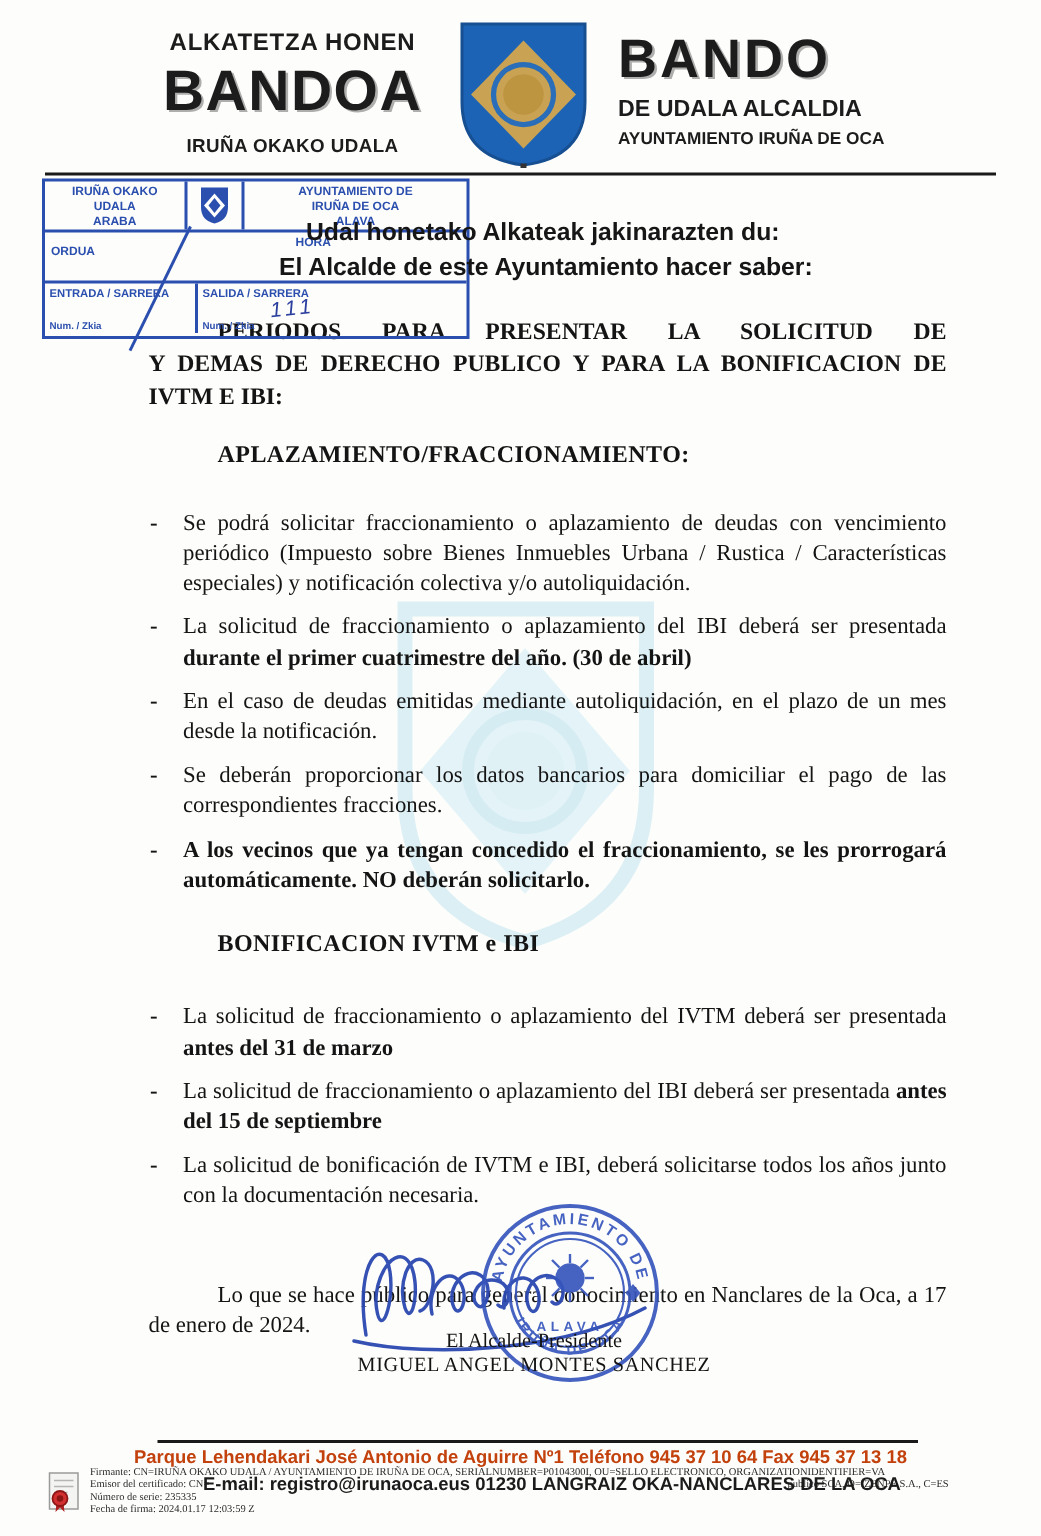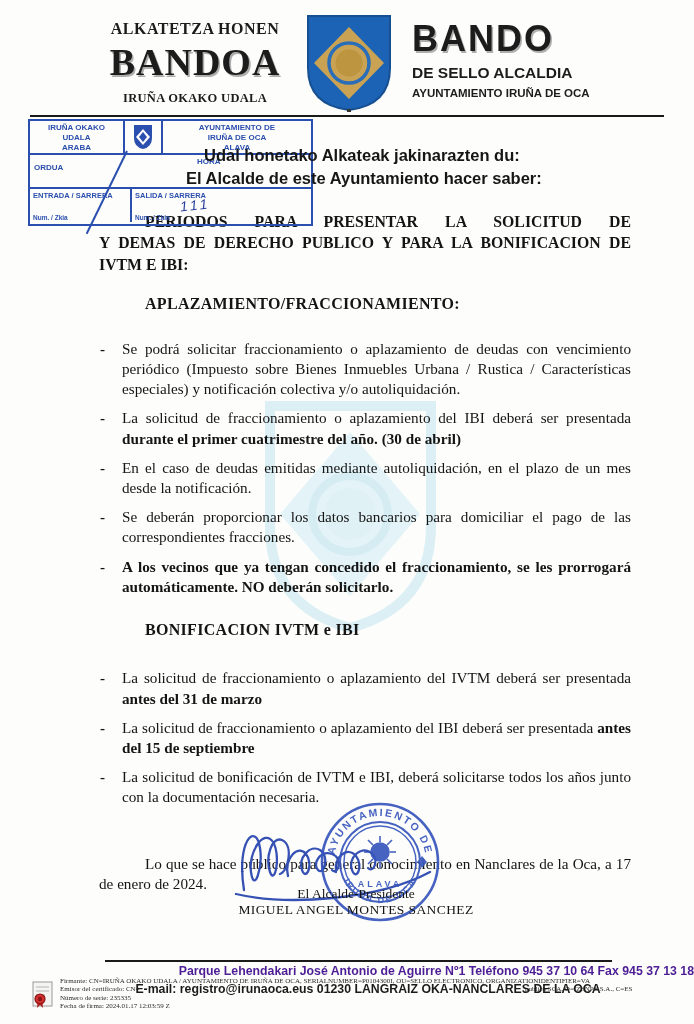--- a/index.html
+++ b/index.html
@@ -3,21 +3,21 @@
 <meta charset="utf-8">
 <style>
   html,body{margin:0;padding:0;background:#e8e8e8;}
   .page{
     position:relative;width:694px;height:1024px;margin:0 auto;
     background:#fdfdfb;overflow:hidden;
     font-family:"Liberation Serif",serif;color:#141414;
   }
   
   .hdr-left{position:absolute;left:82px;top:20px;width:226px;text-align:center;
-    font-family:Liberation Serif, serif;font-weight:bold;color:#1c1c1c;}
+    font-family:Liberation Sans, sans-serif;font-weight:bold;color:#1c1c1c;}
   .hdr-left .l1{font-size:16px;letter-spacing:.5px;}
   .hdr-left .l2{font-size:38px;letter-spacing:1px;margin-top:2px;
     text-shadow:1.6px 1.6px 0 rgba(110,110,110,.55);}
   .hdr-left .l3{font-size:12.5px;margin-top:7px;letter-spacing:.3px;}
   .crest{position:absolute;left:303px;top:13px;}
   .hdr-right{position:absolute;left:412px;top:18px;width:260px;
     font-family:"Liberation Sans",sans-serif;font-weight:bold;color:#1c1c1c;}
   .hdr-right .r1{font-size:36px;letter-spacing:2px;
     text-shadow:1.6px 1.6px 0 rgba(110,110,110,.55);}
   .hdr-right .r2{font-size:15.5px;margin-top:4px;}
@@ -67,22 +67,22 @@
   .watermark{position:absolute;left:258px;top:398px;opacity:.30;z-index:0;}
   
   .sigblock{position:absolute;left:156px;top:798px;width:400px;height:130px;}
   .sig-svg{position:absolute;left:72px;top:12px;}
   .seal-svg{position:absolute;left:162px;top:2px;opacity:.92;}
   .sig-role{position:absolute;left:0;right:0;top:88px;text-align:center;font-size:13.5px;z-index:2;}
   .sig-name{position:absolute;left:0;right:0;top:104px;text-align:center;font-size:13.5px;
     letter-spacing:.4px;z-index:2;}
   
   .foot-rule{position:absolute;left:105px;top:960px;width:507px;height:1.5px;background:#1a1a1a;}
-  .foot-addr{position:absolute;left:0;right:0;top:964px;text-align:right;
-    font-family:"Liberation Sans",sans-serif;font-weight:bold;font-size:12.3px;color:#4c1d95;z-index:2;}
+  .foot-addr{position:absolute;left:0;right:0;top:964px;text-align:center;
+    font-family:"Liberation Sans",sans-serif;font-weight:bold;font-size:12.3px;color:#c2410c;z-index:2;}
   .foot-mail{position:absolute;left:0;right:0;top:982px;text-align:center;
     font-family:"Liberation Sans",sans-serif;font-weight:bold;font-size:12.3px;color:#1b1b1b;z-index:4;padding-left:42px;}
   
   .cert{position:absolute;left:60px;top:977px;width:634px;font-size:7px;line-height:8.3px;
     color:#2a2a2a;z-index:3;white-space:nowrap;overflow:hidden;}
   .cert .c2{position:relative;}
   .cert .c2 .tail{position:absolute;left:465px;top:0;}
   .cert-icon{position:absolute;left:32px;top:981px;z-index:3;}
 </style>
 </head>
@@ -101,21 +101,21 @@
       <path d="M5,3 H87 V55 Q87,92 46,97 Q5,92 5,55 Z" fill="#1d63b5" stroke="#164f92" stroke-width="2"></path>
       <polygon points="46,14 81,50 46,86 11,50" fill="#c9a353"></polygon>
       <circle cx="46" cy="50" r="20" fill="#c9a353" stroke="#2a6db8" stroke-width="3.5"></circle>
       <circle cx="46" cy="50" r="13.5" fill="#bd9440"></circle>
       <rect x="44" y="96" width="4" height="3" fill="#333"></rect>
     </svg>
   </div>
 
   <div class="hdr-right">
     <div class="r1">BANDO</div>
-    <div class="r2">DE SELLO ALCALDIA</div>
+    <div class="r2">DE UDALA ALCALDIA</div>
     <div class="r3">AYUNTAMIENTO IRUÑA DE OCA</div>
   </div>
 
   <div class="hdr-rule"></div>
 
   <div class="stamp">
     <div class="stamp-top">
       <div class="st-cell-l">
         <div>IRUÑA OKAKO</div>
         <div>UDALA</div>

